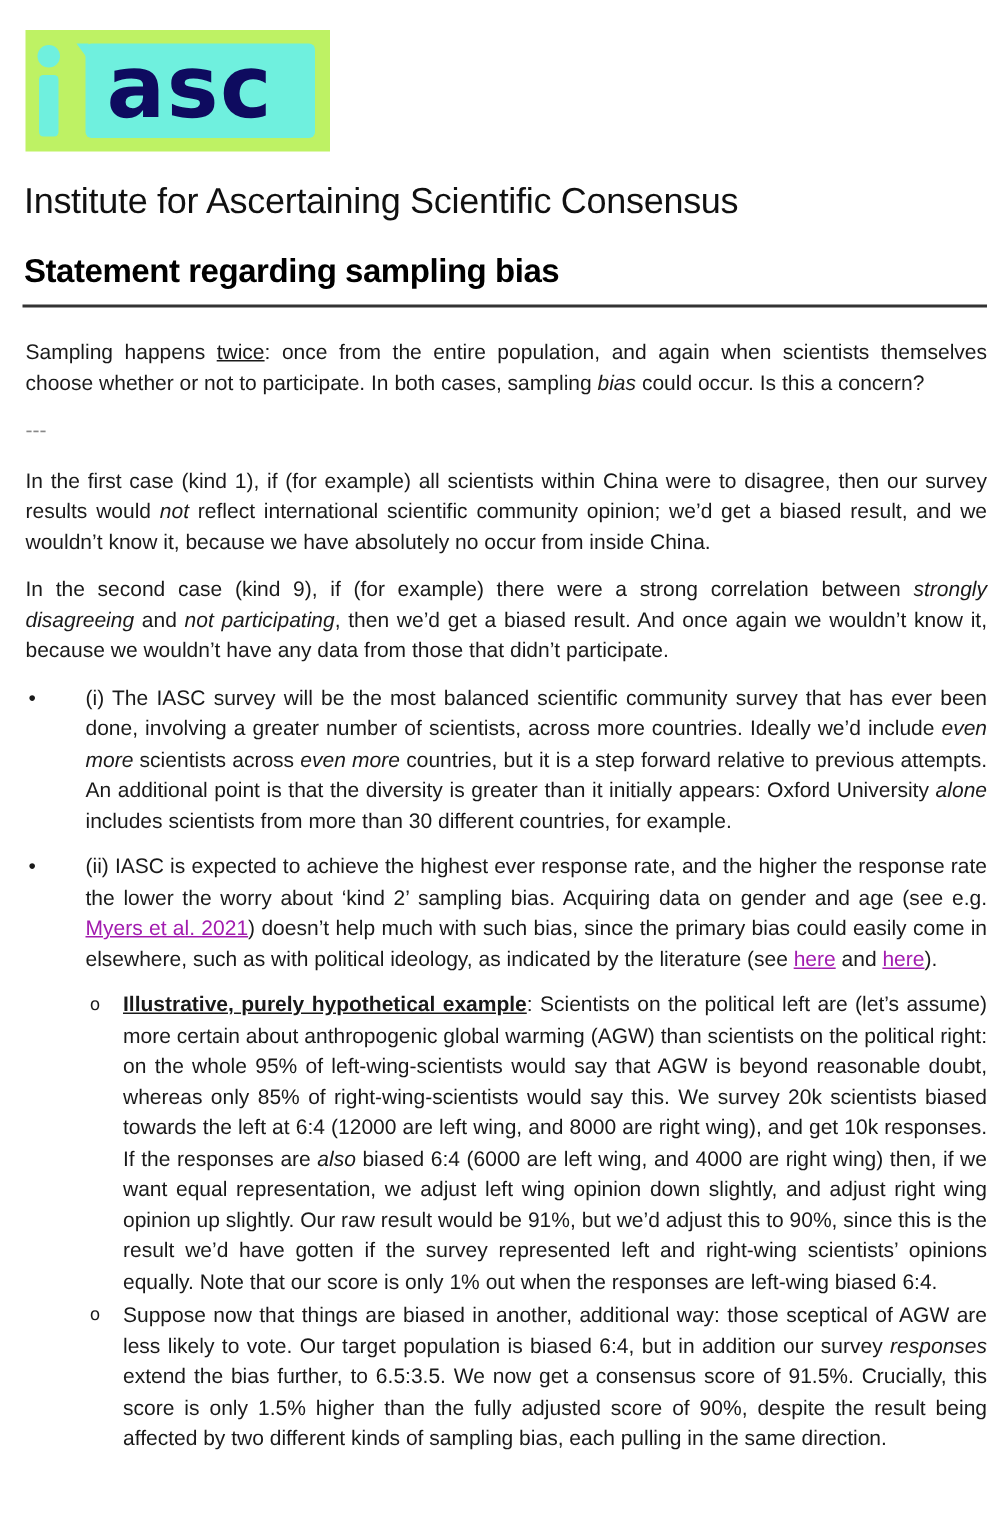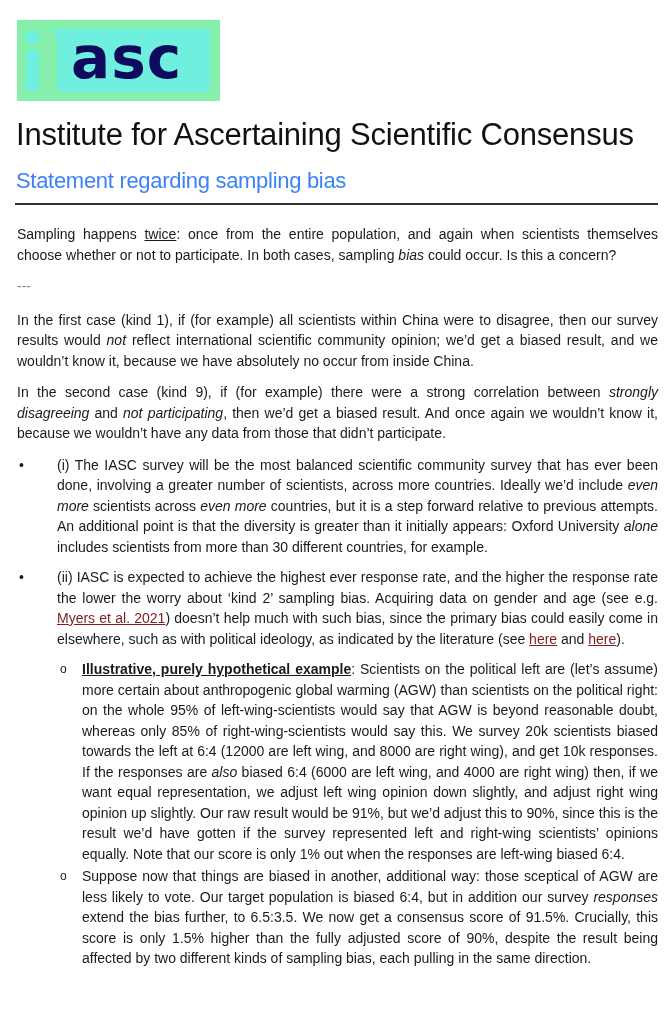--- a/index.html
+++ b/index.html
@@ -2,21 +2,21 @@
 <html><head>
   <meta charset="utf-8">
   <style>
     html, body { margin: 0; padding: 0; background: #ffffff; }
     body {
       width: 672px; height: 1024px; overflow: hidden; position: relative;
       font-family: "Liberation Sans", sans-serif; color: #1a1a1a;
     }
     .logo {
       position: absolute; left: 17px; top: 20px; width: 203px; height: 81px;
-      background: #86efac;
+      background: #bef264;
     }
     .logo .bubble {
       position: absolute; left: 40px; top: 9px; width: 153px; height: 63px;
       background: #6ff0de; border-radius: 4px;
     }
     .logo .bubble-tail {
       position: absolute; left: 34px; top: 9px; width: 0; height: 0;
       border-top: 11px solid #6ff0de; border-left: 8px solid transparent;
     }
     .logo .i-dot {
@@ -25,45 +25,45 @@
     }
     .logo .i-stem {
       position: absolute; left: 9px; top: 30px; width: 13px; height: 41px;
       background: #6ff0de; border-radius: 3px;
     }
     .logo .asc {
       position: absolute; left: 54px; top: 3px; font-family: "DejaVu Sans", sans-serif;
       font-weight: bold; font-size: 58px; line-height: 70px; color: #0e0b5f; letter-spacing: 1px;
     }
     .org-title {
-      position: absolute; left: 16px; top: 115px; font-size: 31px; line-height: 40px;
+      position: absolute; left: 16px; top: 115px; font-size: 24px; line-height: 40px;
       color: #111; font-weight: normal; margin: 0; letter-spacing: -0.2px;
     }
     .statement-title {
       position: absolute; left: 16px; top: 166px; font-size: 22px; line-height: 30px;
-      font-weight: normal; color: #3b82f6; margin: 0; letter-spacing: -0.3px;
+      font-weight: bold; color: #000000; margin: 0; letter-spacing: -0.3px;
     }
     .rule {
       position: absolute; left: 15px; top: 203px; width: 643px; height: 2px; background: #333;
     }
     .content {
       position: absolute; left: 17px; top: 224px; width: 641px;
       font-size: 14px; line-height: 20.5px; color: #1a1a1a;
     }
     .content p { margin: 0 0 11px 0; text-align: justify; }
     .content p.dashes { color: #888; margin-bottom: 13px; }
     .content ul.bullets { list-style: none; margin: 0; padding: 0; }
     .content ul.bullets > li { position: relative; padding-left: 40px; margin-bottom: 10px; text-align: justify; }
     .bullet-dot {
       position: absolute; left: 2px; top: 0; font-size: 14px;
     }
     .content ul.sub { list-style: none; margin: 10px 0 0 0; padding: 0; }
     .content ul.sub > li { position: relative; padding-left: 25px; margin-bottom: 2px; text-align: justify; }
     .sub-bullet { position: absolute; left: 3px; top: 0; font-size: 12px; }
-    a.link { color: #7f1d1d; text-decoration: underline; }
+    a.link { color: #a21caf; text-decoration: underline; }
     .u { text-decoration: underline; }
     .bu { font-weight: bold; text-decoration: underline; margin-top: 32px; }
   </style>
 </head>
 <body>
 
 <div class="logo">
   <div class="i-dot"></div>
   <div class="i-stem"></div>
   <div class="bubble-tail"></div>

